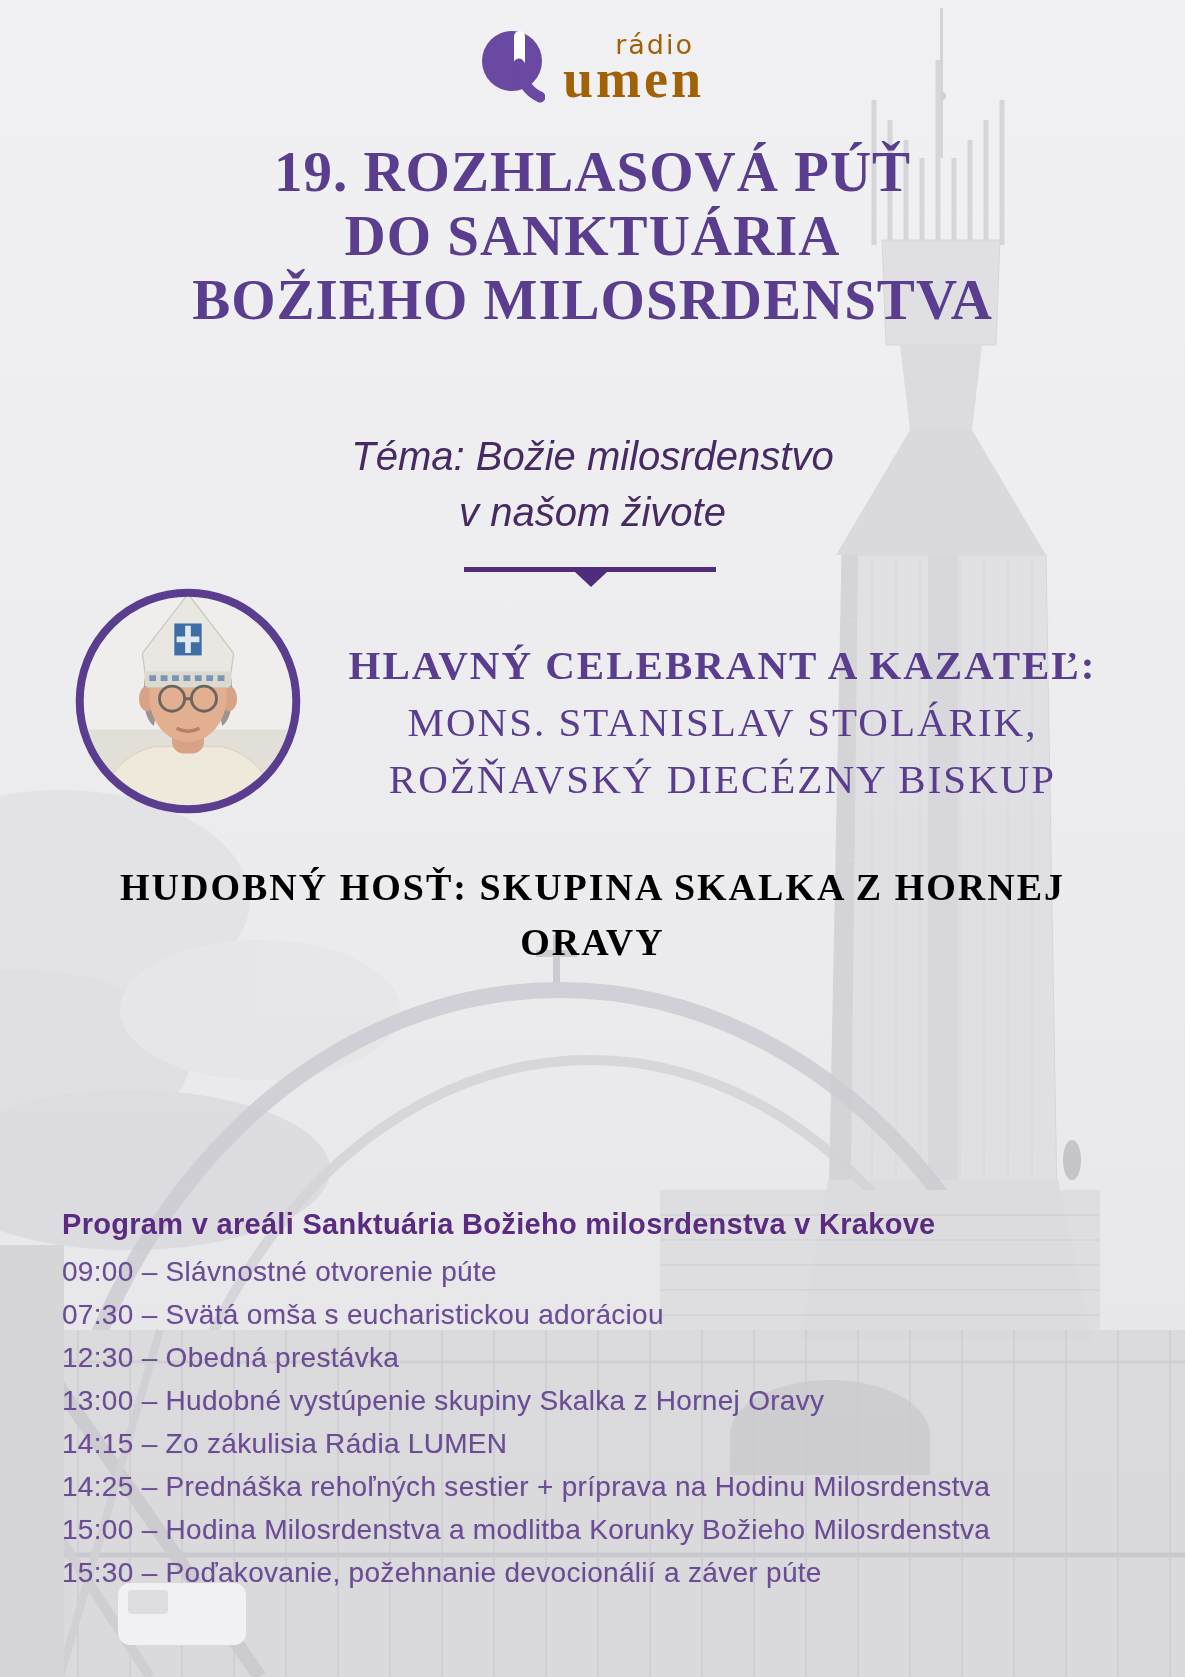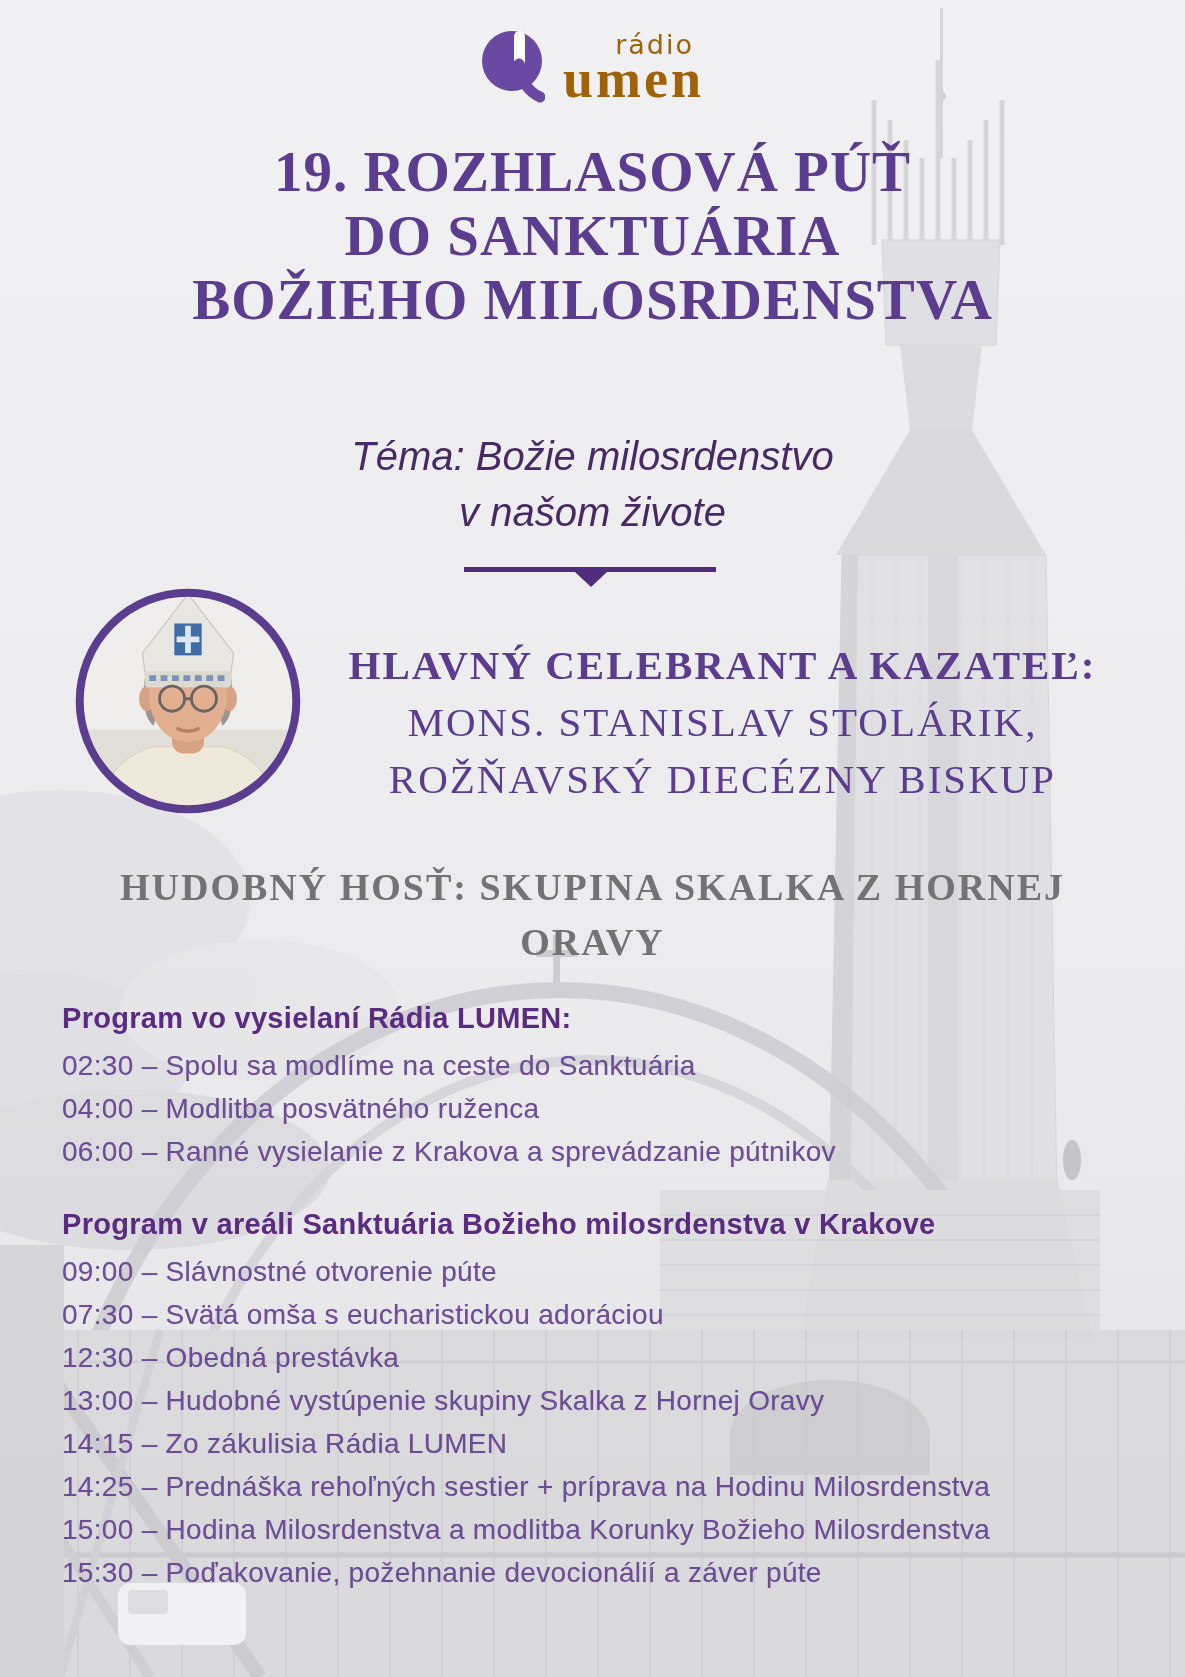--- a/index.html
+++ b/index.html
@@ -29,21 +29,21 @@
     border-left:16px solid transparent;border-right:16px solid transparent;border-top:15px solid #4f2c7c;}
 
   
   .celebrant{position:absolute;top:585px;left:0;right:0;height:235px;}
   .photo{position:absolute;left:74px;top:2px;width:228px;height:228px;}
   .celebrant-text{position:absolute;left:320px;right:60px;top:52px;text-align:center;
     font-family:"Liberation Serif",serif;color:#5a3d8f;font-size:41px;line-height:57px;letter-spacing:2px;}
   .celebrant-text .bold{font-weight:bold;}
 
   .music-guest{position:absolute;top:860px;left:0;right:0;text-align:center;
-    font-family:"Liberation Serif",serif;font-weight:bold;color:#737373;
+    font-family:"Liberation Serif",serif;font-weight:bold;color:#000000;
     font-size:38px;line-height:55px;letter-spacing:2px;}
 
   
   .program{position:absolute;left:62px;right:20px;color:#6b4c95;}
   .program-radio{top:1000px;}
   .program-venue{top:1206px;}
   .program h4{margin:0;font-size:29px;line-height:36px;font-weight:bold;color:#5a2b80;letter-spacing:.3px;}
   .program ul{list-style:none;margin:8px 0 0 0;padding:0;}
   .program li{font-size:28px;line-height:43px;letter-spacing:.3px;text-shadow:0 0 1px rgba(90,50,120,.25);}
 </style>
@@ -176,28 +176,20 @@
         <span style="display:block">MONS. STANISLAV STOLÁRIK,</span>
         <span style="display:block">ROŽŇAVSKÝ DIECÉZNY BISKUP</span>
       </div>
     </div>
 
     <div class="music-guest">
       <span style="display:block">HUDOBNÝ HOSŤ: SKUPINA SKALKA Z HORNEJ</span>
       <span style="display:block">ORAVY</span>
     </div>
 
-    <div class="program program-radio">
-      <h4>Program vo vysielaní Rádia LUMEN:</h4>
-      <ul>
-        <li>02:30 – Spolu sa modlíme na ceste do Sanktuária</li>
-        <li>04:00 – Modlitba posvätného ruženca</li>
-        <li>06:00 – Ranné vysielanie z Krakova a sprevádzanie pútnikov</li>
-      </ul>
-    </div>
 
     <div class="program program-venue">
       <h4>Program v areáli Sanktuária Božieho milosrdenstva v Krakove</h4>
       <ul>
         <li>09:00 – Slávnostné otvorenie púte</li>
         <li>07:30 – Svätá omša s eucharistickou adoráciou</li>
         <li>12:30 – Obedná prestávka</li>
         <li>13:00 – Hudobné vystúpenie skupiny Skalka z Hornej Oravy</li>
         <li>14:15 – Zo zákulisia Rádia LUMEN</li>
         <li>14:25 – Prednáška rehoľných sestier + príprava na Hodinu Milosrdenstva</li>

